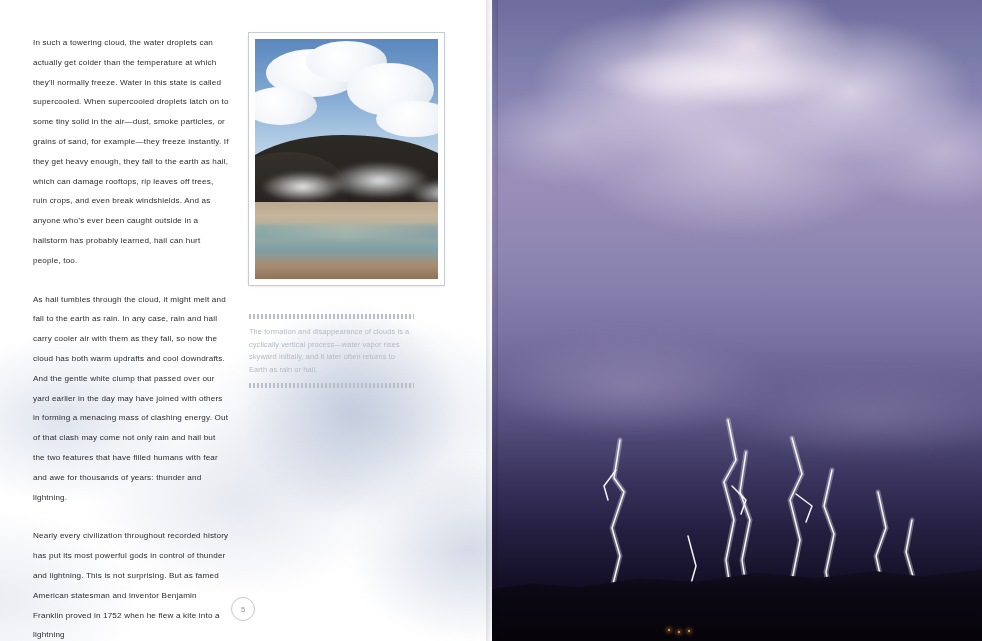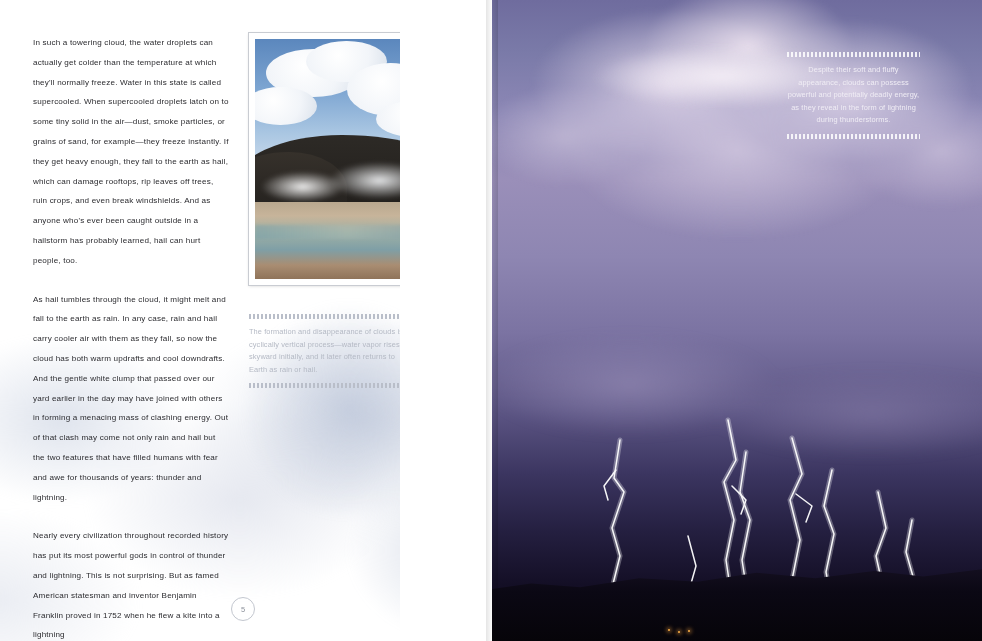--- a/index.html
+++ b/index.html
@@ -12,21 +12,21 @@
     width: 982px;
     height: 641px;
     overflow: hidden;
     font-family: "Liberation Sans", sans-serif;
   }
 
   
   .left-page {
     position: absolute;
     left: 0; top: 0;
-    width: 400px; height: 641px;
+    width: 492px; height: 641px;
     background: #ffffff;
     overflow: hidden;
   }
   
   .left-wash {
     position: absolute;
     left: -60px; top: 300px;
     width: 560px; height: 400px;
     background:
       radial-gradient(ellipse 180px 120px at 120px 120px, rgba(196,205,222,0.55), rgba(196,205,222,0) 70%),
@@ -328,21 +328,16 @@
           <path d="M196 536 L204 566 L196 594"></path>
         </g>
       </g>
     </svg>
 
     <div class="rp-ground"></div>
     <div class="town-light" style="left:176px; top:629px;"></div>
     <div class="town-light" style="left:186px; top:631px;"></div>
     <div class="town-light" style="left:196px; top:630px;"></div>
 
-    <div class="quote-block">
-      <div class="q-rule"></div>
-      <p class="q-text">Despite their soft and fluffy appearance, clouds can possess powerful and potentially deadly energy, as they reveal in the form of lightning during thunderstorms.</p>
-      <div class="q-rule"></div>
-    </div>
   </div>
 
   <div class="gutter"></div>
 </div>
 
 </body></html>

